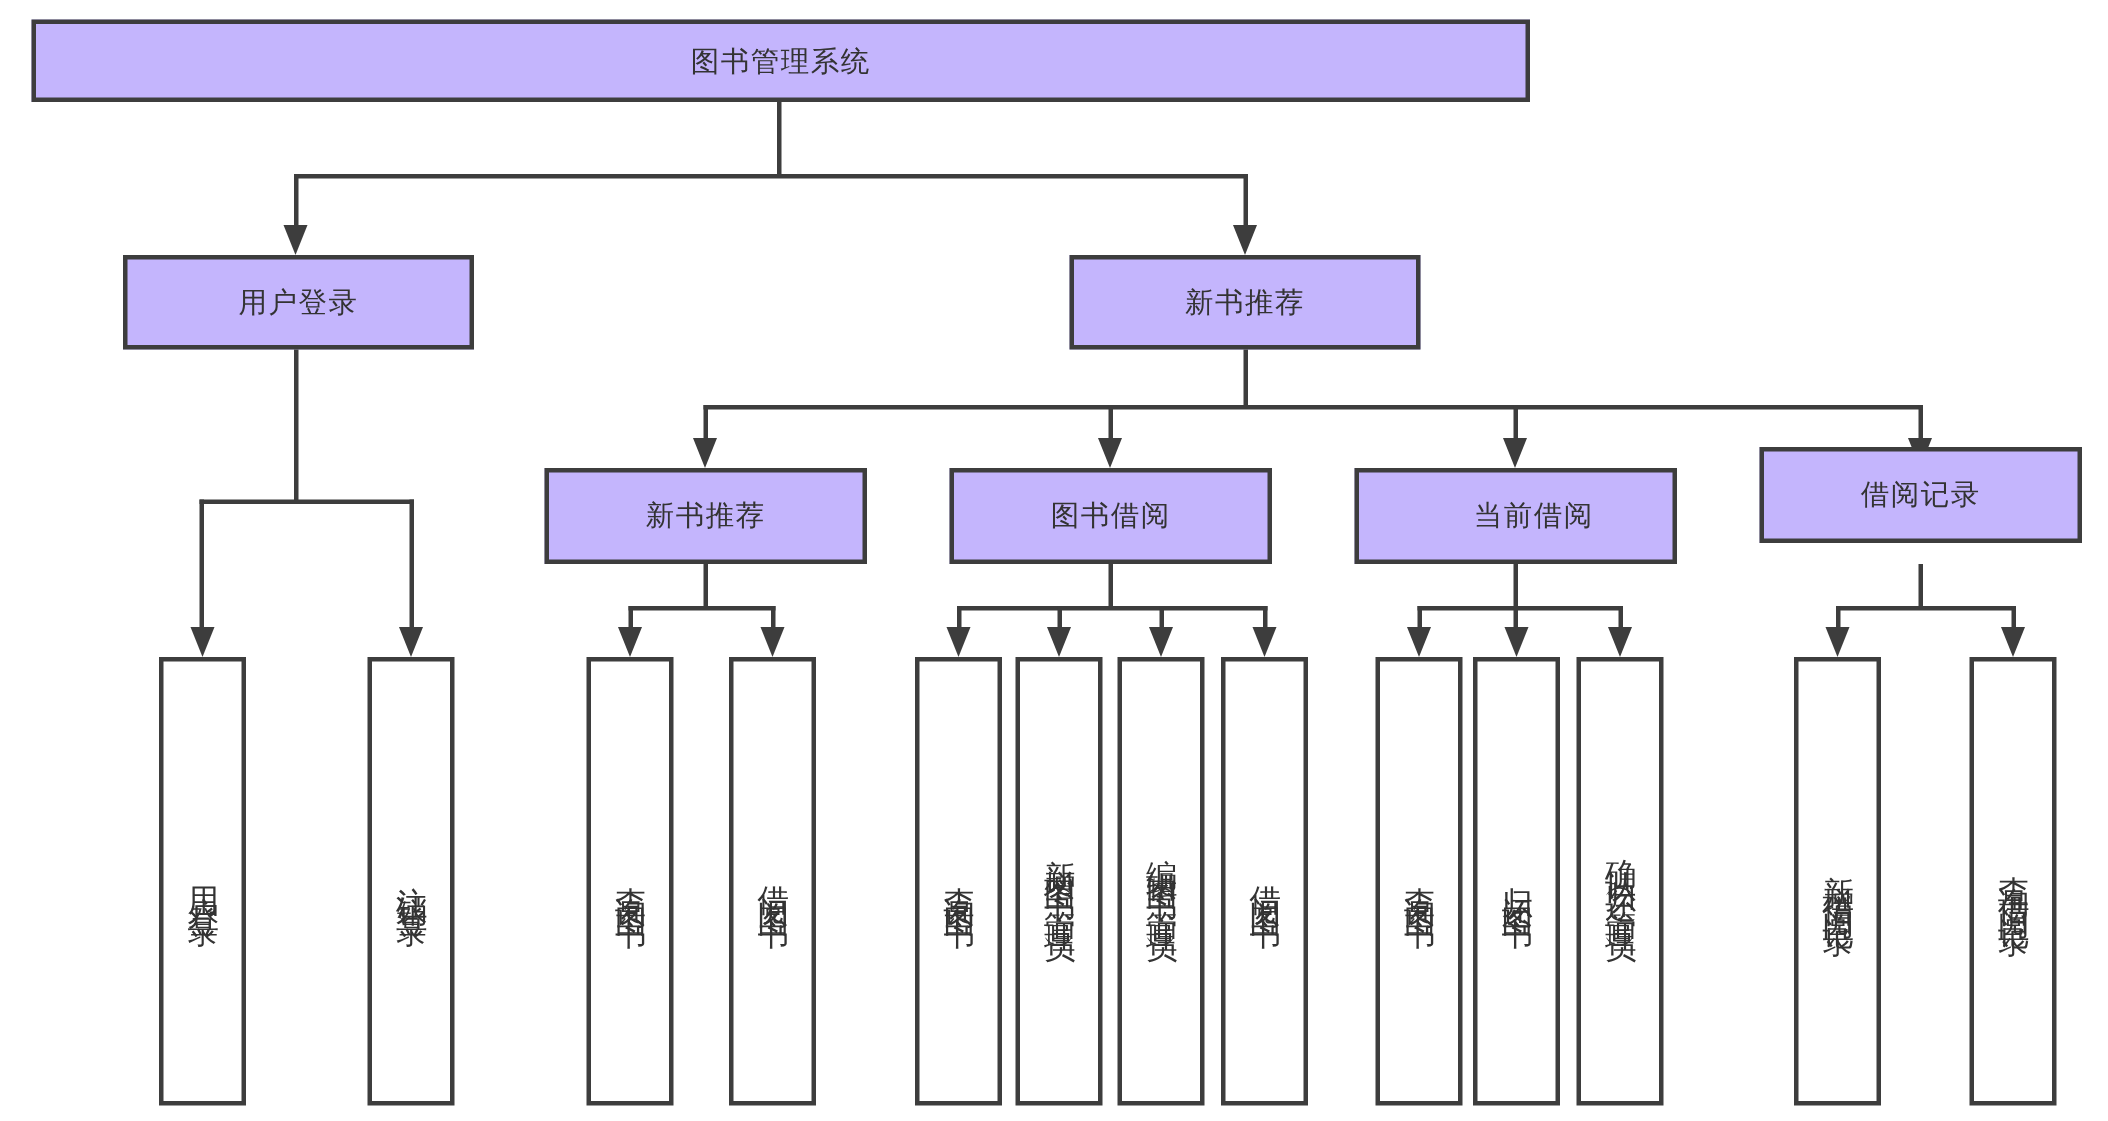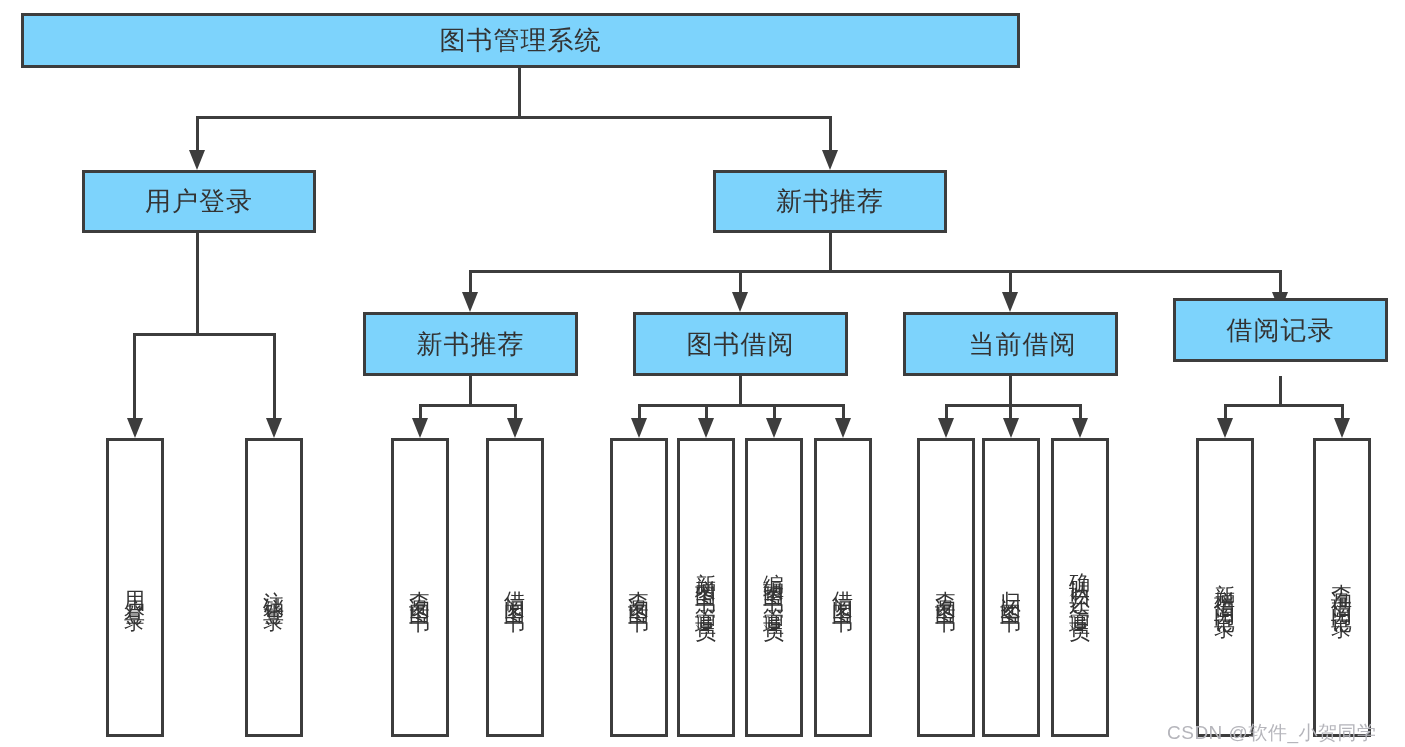--- a/index.html
+++ b/index.html
@@ -13,24 +13,24 @@
     position:relative;
     width:1405px;height:747px;
     background:var(--bg);
     overflow:hidden;
     font-family:"Liberation Sans","DejaVu Sans",sans-serif;
   }
   .box{
     position:absolute;
     box-sizing:border-box;
     border:3px solid var(--line);
-    background:#7dd3fc;
+    background:#c4b5fd;
     display:flex;align-items:center;justify-content:center;
     color:var(--text);
-    font-size:26px;
+    font-size:19px;
     letter-spacing:1px;
     white-space:nowrap;
   }
   .leaf{
     position:absolute;
     box-sizing:border-box;
     border:3px solid var(--line);
     background:#fff;
     width:58px;height:299px;top:438px;
     display:flex;align-items:center;justify-content:center;
@@ -173,15 +173,14 @@
     <span>确认归还（管理员）</span>
   </div>
 
   <div class="leaf" style="left:1196px;">
     <span>新增借阅记录</span>
   </div>
   <div class="leaf" style="left:1313px;">
     <span>查询借阅记录</span>
   </div>
 
-  <div class="watermark">CSDN @软件_小贺同学</div>
 
 </div>
 
 </body></html>

